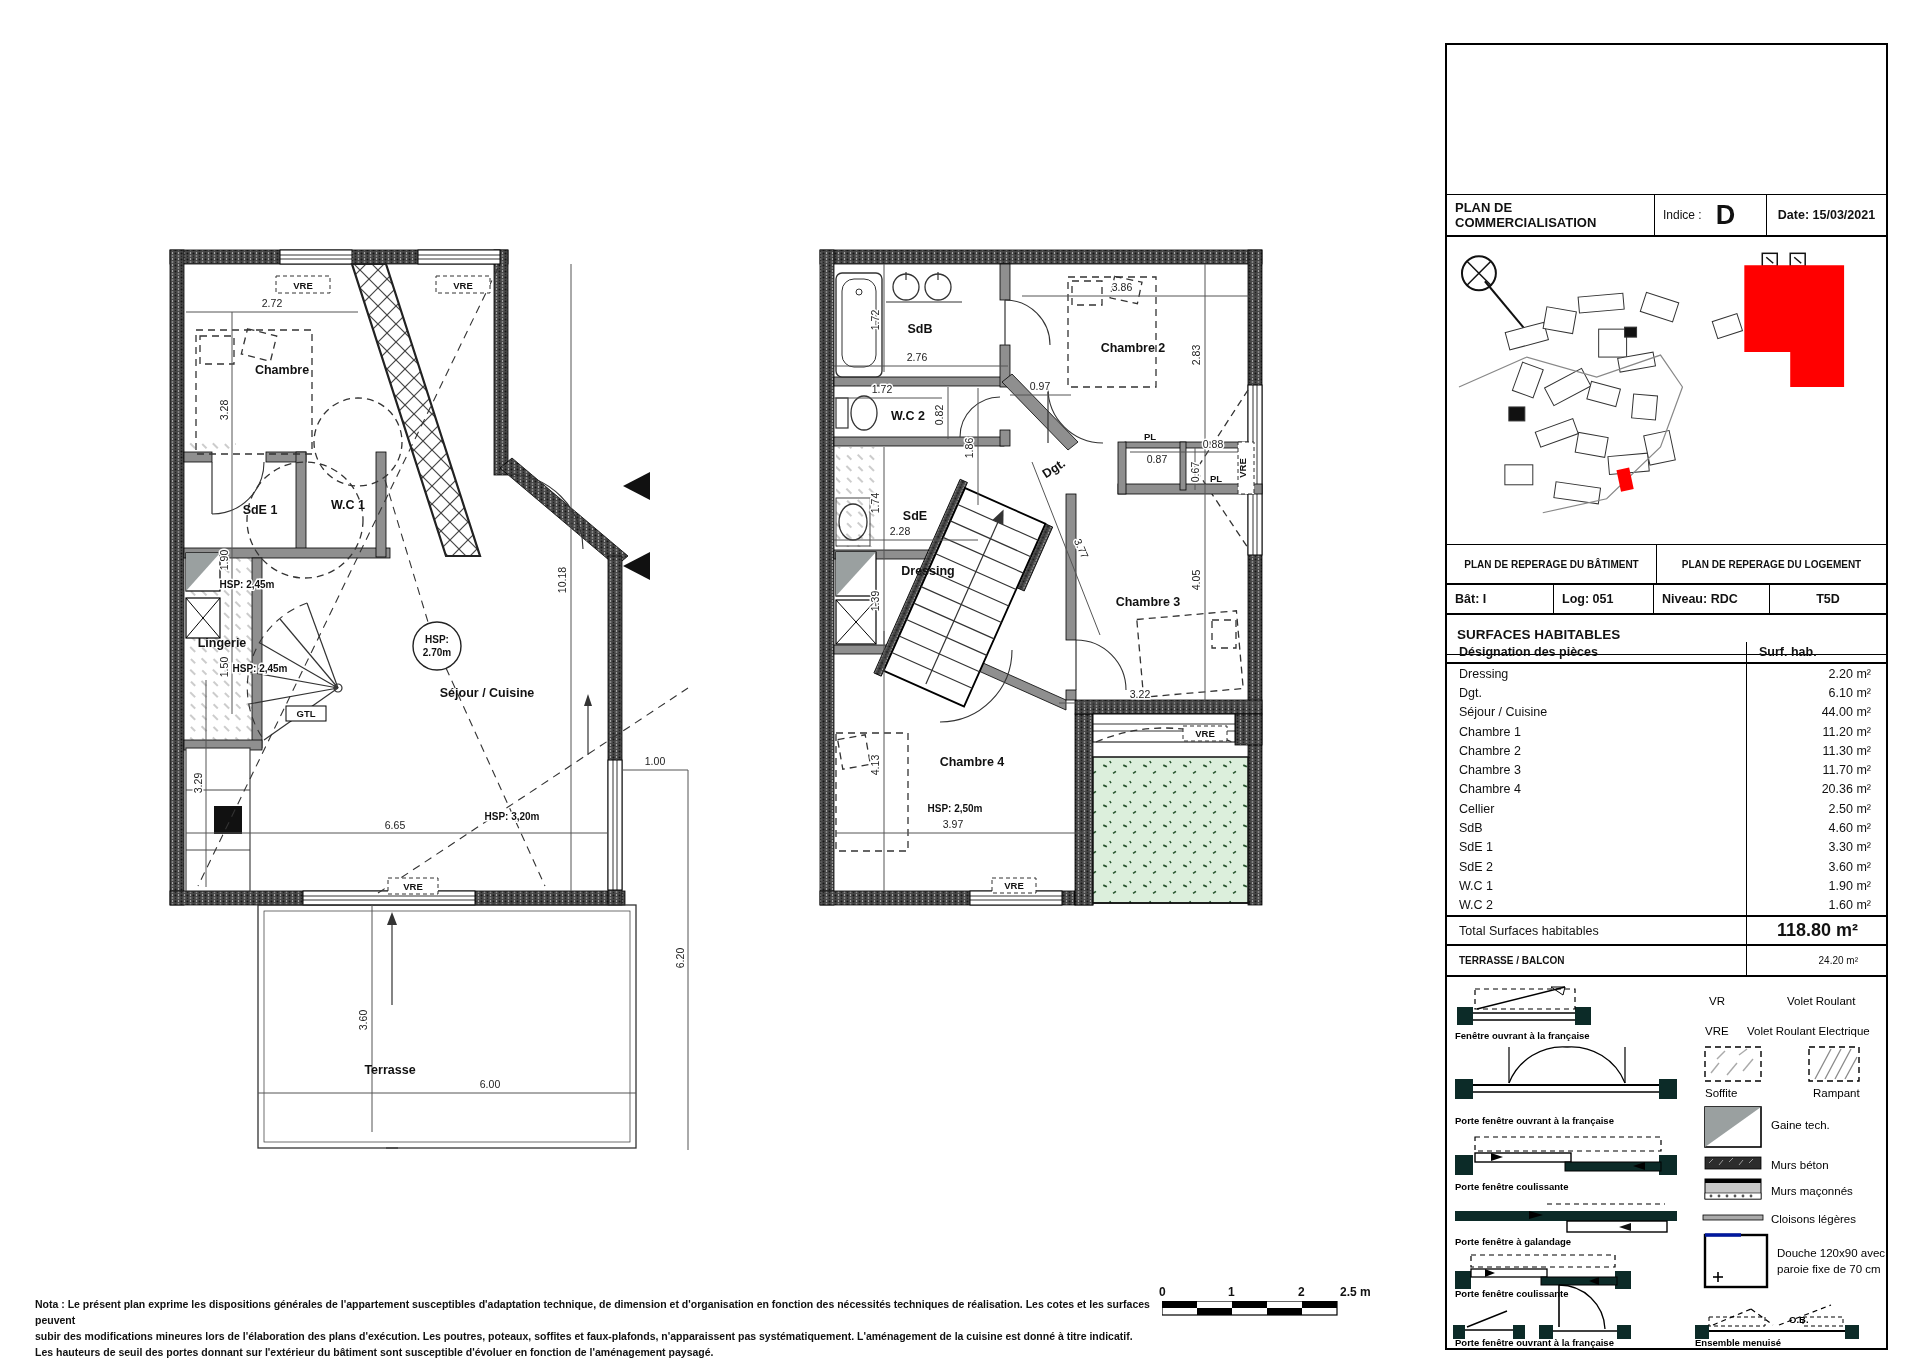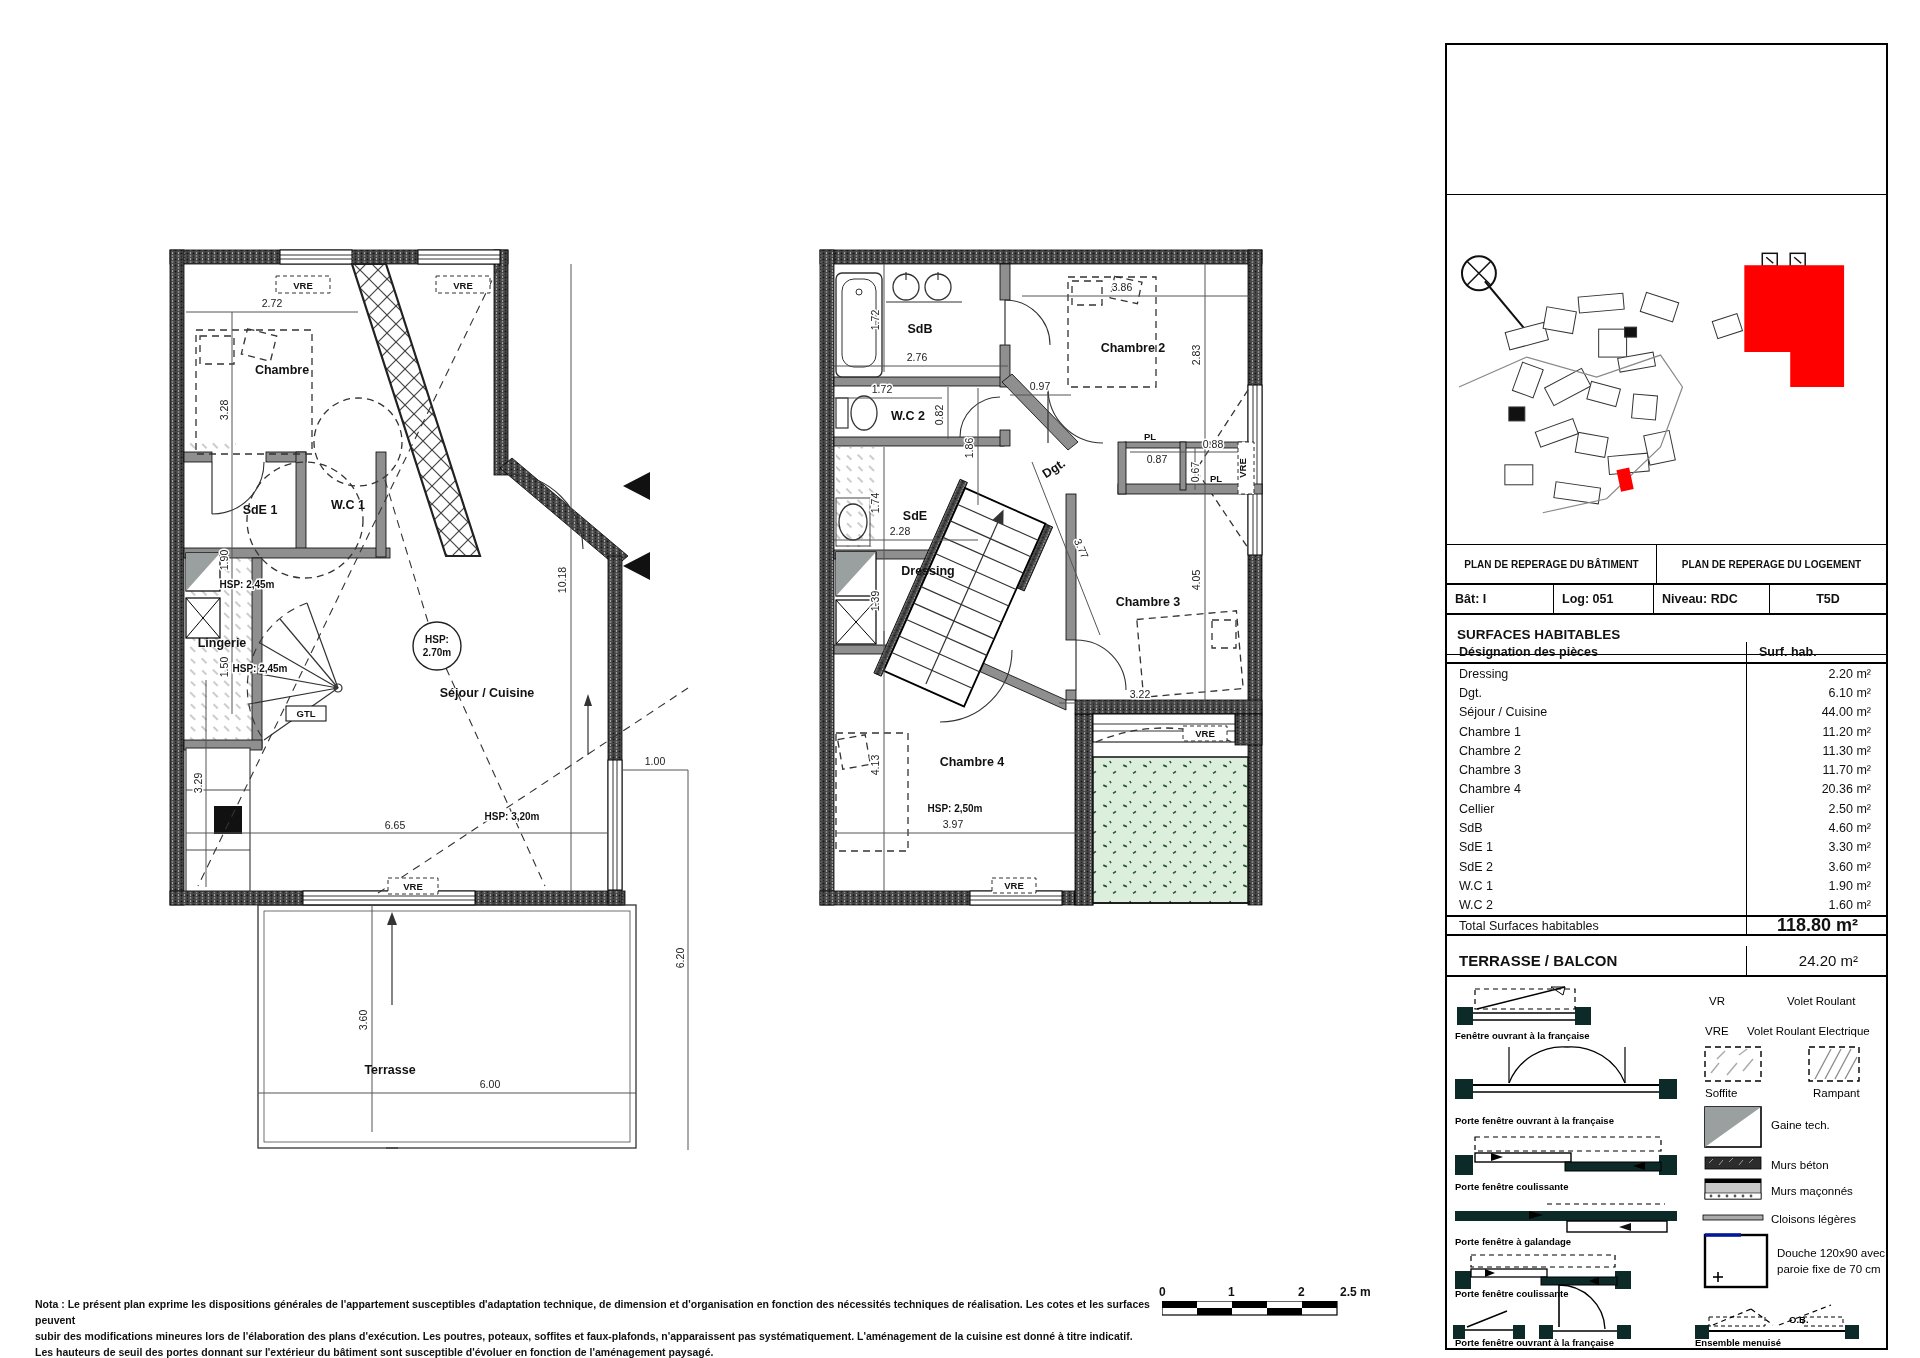--- a/index.html
+++ b/index.html
@@ -27,24 +27,24 @@
   #info-row .cell.cent{justify-content:center;padding-left:0;}
   #surf-title{top:570px;height:40px;border-bottom:1.5px solid #000;display:flex;align-items:center;
               padding-left:10px;font-size:13.5px;font-weight:bold;}
   #surf-head{top:597px;height:22px;border-bottom:2px solid #000;display:flex;font-size:12.5px;font-weight:bold;}
   #surf-head .n{width:300px;border-right:1.5px solid #000;padding-left:12px;display:flex;align-items:center;box-sizing:border-box;}
   #surf-head .v{flex:1;padding-left:12px;display:flex;align-items:center;}
   #surf-rows{top:619px;height:251px;}
   .trow{display:flex;height:19.3px;font-size:12.5px;}
   .trow .n{width:300px;border-right:1.5px solid #000;padding-left:12px;display:flex;align-items:center;box-sizing:border-box;}
   .trow .v{flex:1;justify-content:flex-end;padding-right:15px;display:flex;align-items:center;}
-  #total-row{top:870px;height:21px;border-top:2px solid #000;border-bottom:2px solid #000;display:flex;font-size:12.5px;}
+  #total-row{top:870px;height:31px;border-top:2px solid #000;border-bottom:2px solid #000;display:flex;font-size:12.5px;}
   #total-row .n{width:300px;border-right:1.5px solid #000;padding-left:12px;display:flex;align-items:center;box-sizing:border-box;}
   #total-row .v{flex:1;justify-content:flex-end;padding-right:28px;display:flex;align-items:center;font-weight:bold;font-size:18px;}
-  #terrasse-row{top:901px;height:31px;border-bottom:2px solid #000;display:flex;font-size:15px;text-align:center;}
+  #terrasse-row{top:901px;height:31px;border-bottom:2px solid #000;display:flex;font-size:10px;text-align:center;}
   #terrasse-row .n{width:300px;border-right:1.5px solid #000;padding-left:12px;display:flex;align-items:center;font-weight:bold;box-sizing:border-box;}
   #terrasse-row .v{flex:1;justify-content:flex-end;padding-right:28px;display:flex;align-items:center;}
   #legend-box{top:932px;height:372px;}
 
   .lg-label{font-size:9.5px;font-weight:bold;}
   .lg-txt{font-size:11.5px;}
   
   #note{position:absolute;left:35px;top:1296px;width:1150px;font-size:10.5px;font-weight:bold;line-height:16px;}
   
   #scalebar{position:absolute;left:1162px;top:1285px;width:210px;height:36px;font-size:12px;font-weight:bold;}
@@ -440,20 +440,28 @@
     <text class="vre" x="1205" y="737">VRE</text>
     <rect x="992" y="878" width="44" height="15" fill="#fff" stroke="#333" stroke-width="1" stroke-dasharray="4 3"></rect>
     <text class="vre" x="1014" y="889">VRE</text>
   </g>
 </svg>
 
 <div id="tblock">
 
   <div id="logo-box" class="tb-row"></div>
 
+  <div id="title-row" class="tb-row">
+    <div class="cell c1">PLAN DE COMMERCIALISATION</div>
+    <div class="cell c2">
+      <span>Indice :</span>
+      <span class="big">D</span>
+    </div>
+    <div class="cell c3">Date: 15/03/2021</div>
+  </div>
 
   <div id="map-box" class="tb-row">
     <svg width="440" height="306" viewBox="0 0 441 306">
       <g>
         <circle cx="32" cy="36" r="17" fill="none" stroke="#111" stroke-width="2"></circle>
         <line x1="20" y1="24" x2="44" y2="48" stroke="#111" stroke-width="1.5"></line>
         <line x1="44" y1="24" x2="20" y2="48" stroke="#111" stroke-width="1.5"></line>
         <line x1="38" y1="44" x2="78" y2="92" stroke="#111" stroke-width="2"></line>
       </g>
       <g fill="#fff" stroke="#333" stroke-width="1">

